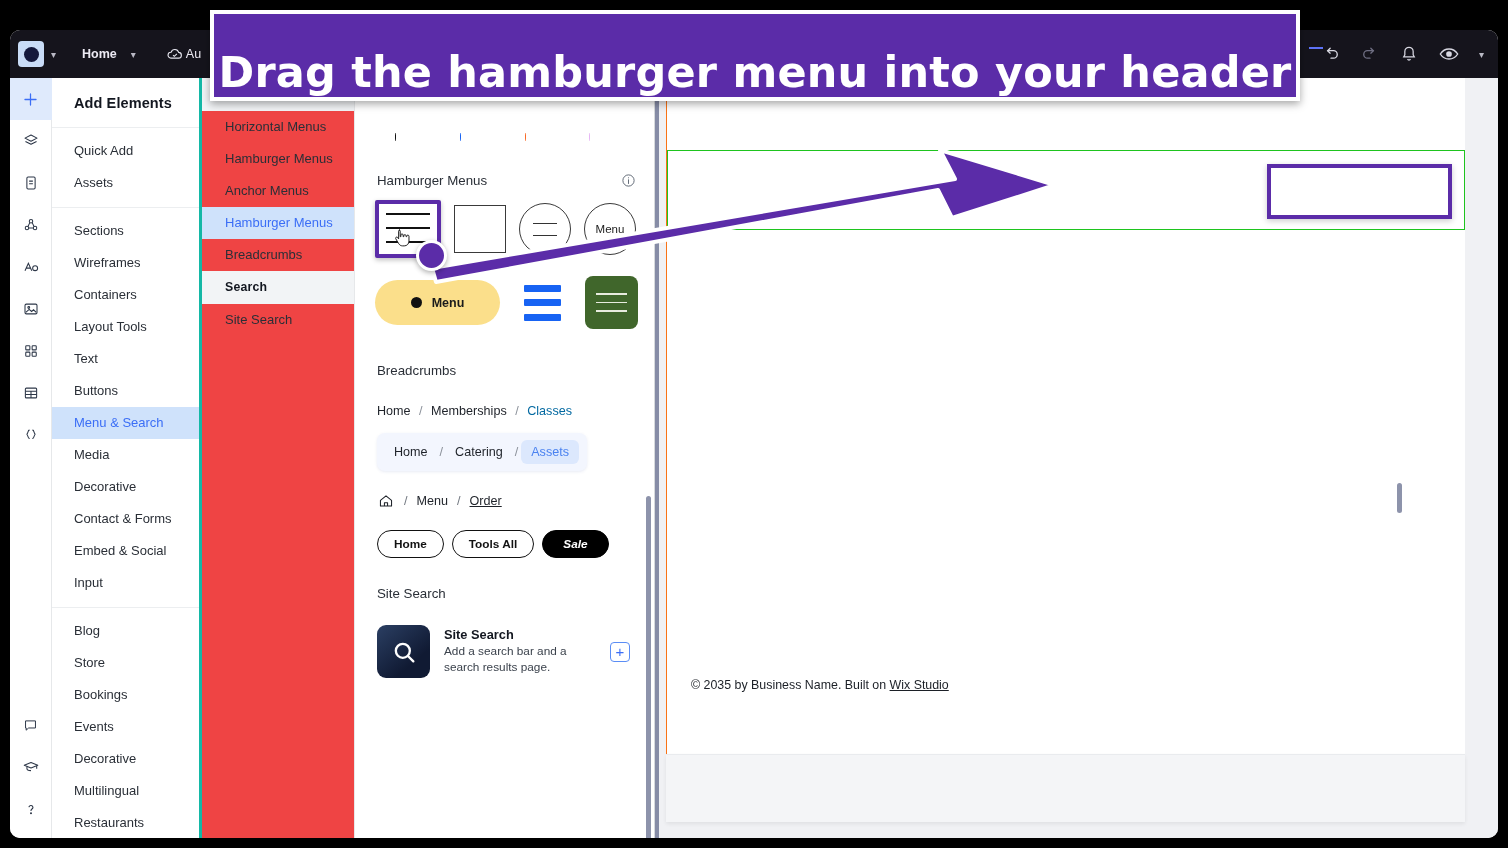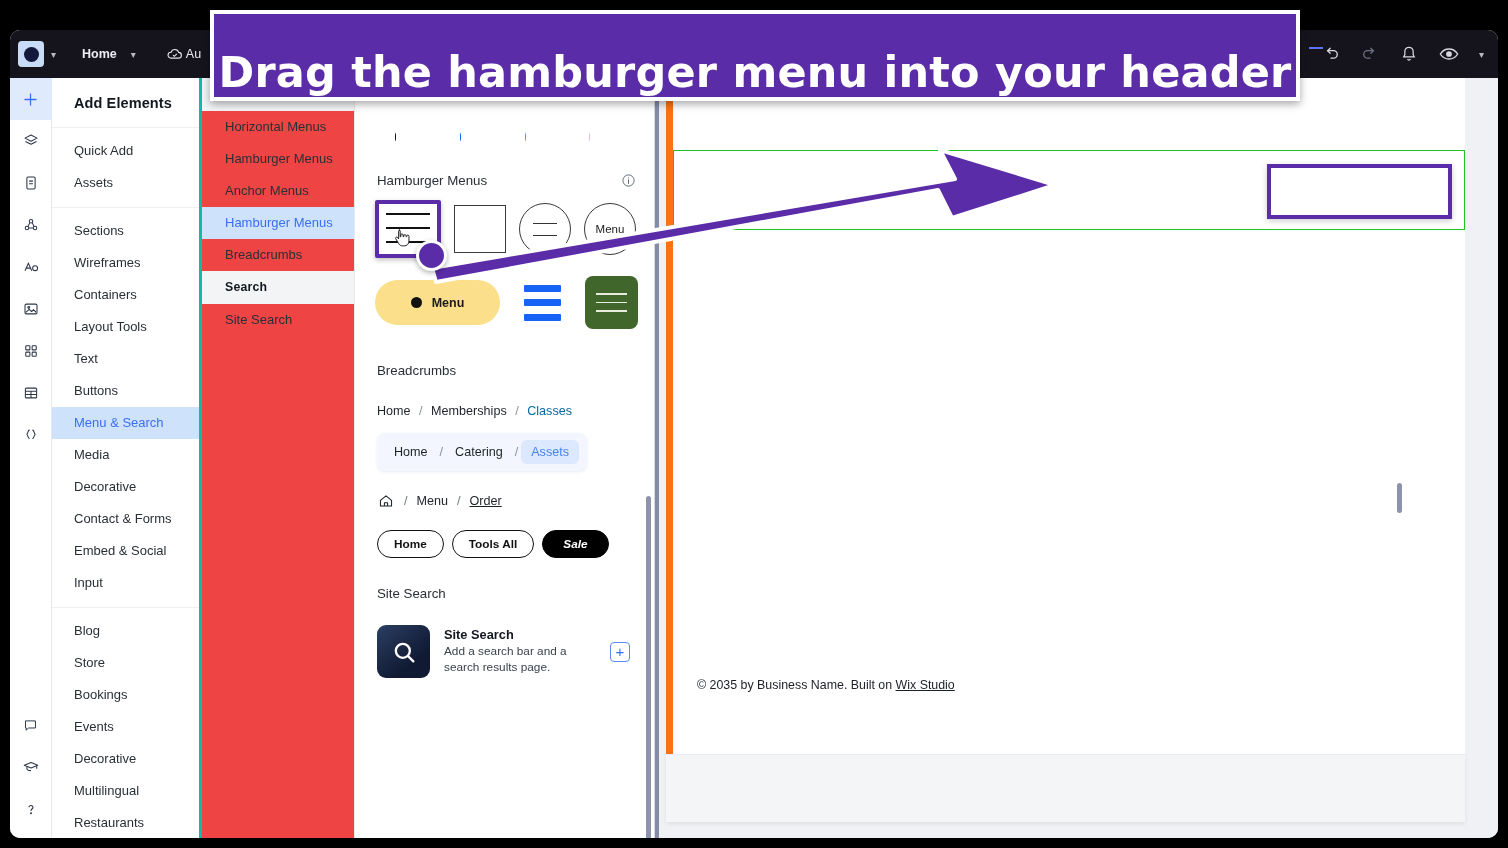--- a/index.html
+++ b/index.html
@@ -169,21 +169,21 @@
 
   .p3-scroll {
     position:absolute; right:3px; top:418px; width:5px; height:378px;
     background:#8d93ab; border-radius:3px;
   }
 
   
   .canvasArea { position:absolute; left:645px; top:48px; right:0; bottom:0; background:#f0f1f4; }
   .canvasPage {
     position:absolute; left:11px; top:0; right:33px; bottom:56px;
-    background:#fff; border-left:7px solid #f97316;
+    background:#fff; border-left:1px solid #f97316;
   }
   .hdrBox {
     position:absolute; left:0; right:0; top:72px; height:80px;
     border:1px solid #1ec41e;
   }
   .dropTarget {
     position:absolute; right:12px; top:13px; width:185px; height:55px;
     border:4px solid #5b2ca8; background:#fff; box-shadow:0 2px 6px rgba(0,0,0,.2);
   }
   .footerTxt {

